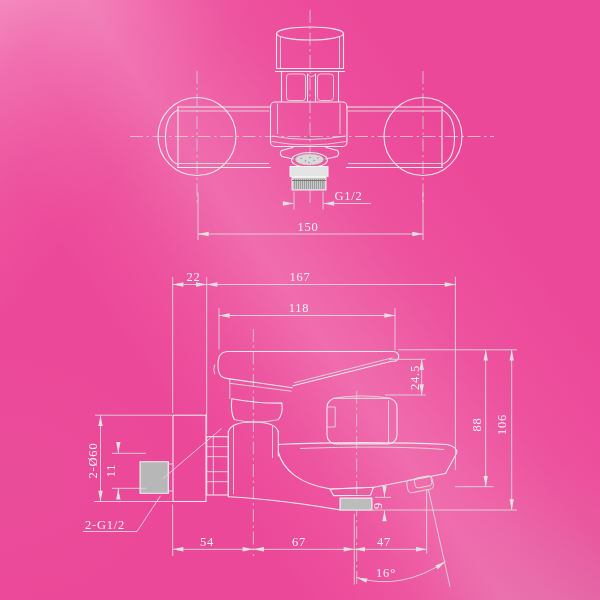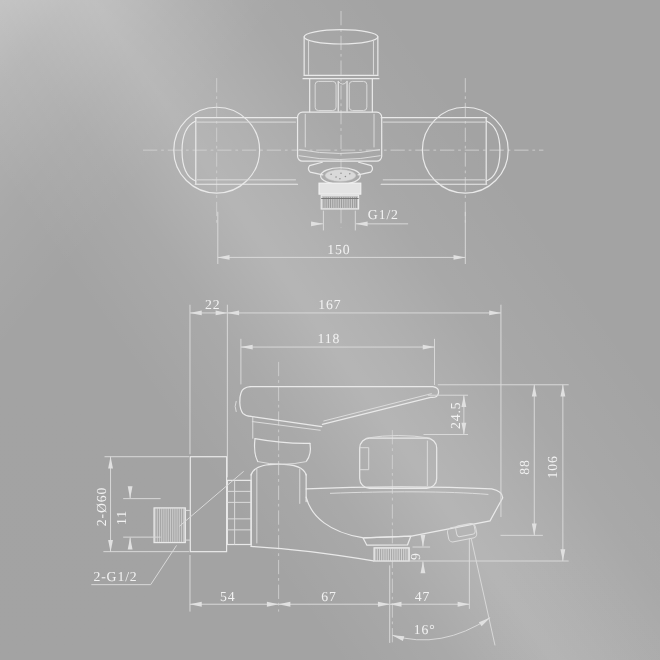--- a/index.html
+++ b/index.html
@@ -1,16 +1,16 @@
 <!DOCTYPE html>
 <html><head>
 <meta charset="utf-8">
 <style>
   html,body{margin:0;padding:0;background:#000;}
-  .stage{position:relative;width:600px;height:600px;overflow:hidden;background:#a3a3a3;}
+  .stage{position:relative;width:600px;height:600px;overflow:hidden;background:#ec4899;}
   .bg-layer{position:absolute;inset:0;pointer-events:none;}
   .bg-corner{background:linear-gradient(129deg, rgba(255,255,255,0.30) 0%, rgba(255,255,255,0.17) 6%, rgba(255,255,255,0.06) 15%, rgba(255,255,255,0.0) 24%);}
   .bg-sheen{position:absolute;left:-250px;top:-150px;width:1150px;height:950px;
     transform:rotate(55deg);transform-origin:51% 52%;
     background:linear-gradient(to bottom, rgba(255,255,255,0) 30%, rgba(255,255,255,0.06) 41%, rgba(255,255,255,0.16) 49%, rgba(255,255,255,0.20) 53%, rgba(255,255,255,0.07) 61%, rgba(255,255,255,0) 70%);}
   .bg-glow{background:radial-gradient(55% 45% at 100% 104%, rgba(170,170,170,0.16), rgba(0,0,0,0) 60%),
               radial-gradient(40% 30% at 0% 80%, rgba(160,160,160,0.05), rgba(0,0,0,0) 70%);}
   svg{position:absolute;inset:0;}
   .ln{stroke:#e9e9e9;stroke-width:1.1;fill:none;stroke-linecap:round;}
   .lnthin{stroke:#dcdcdc;stroke-width:0.9;fill:none;}

